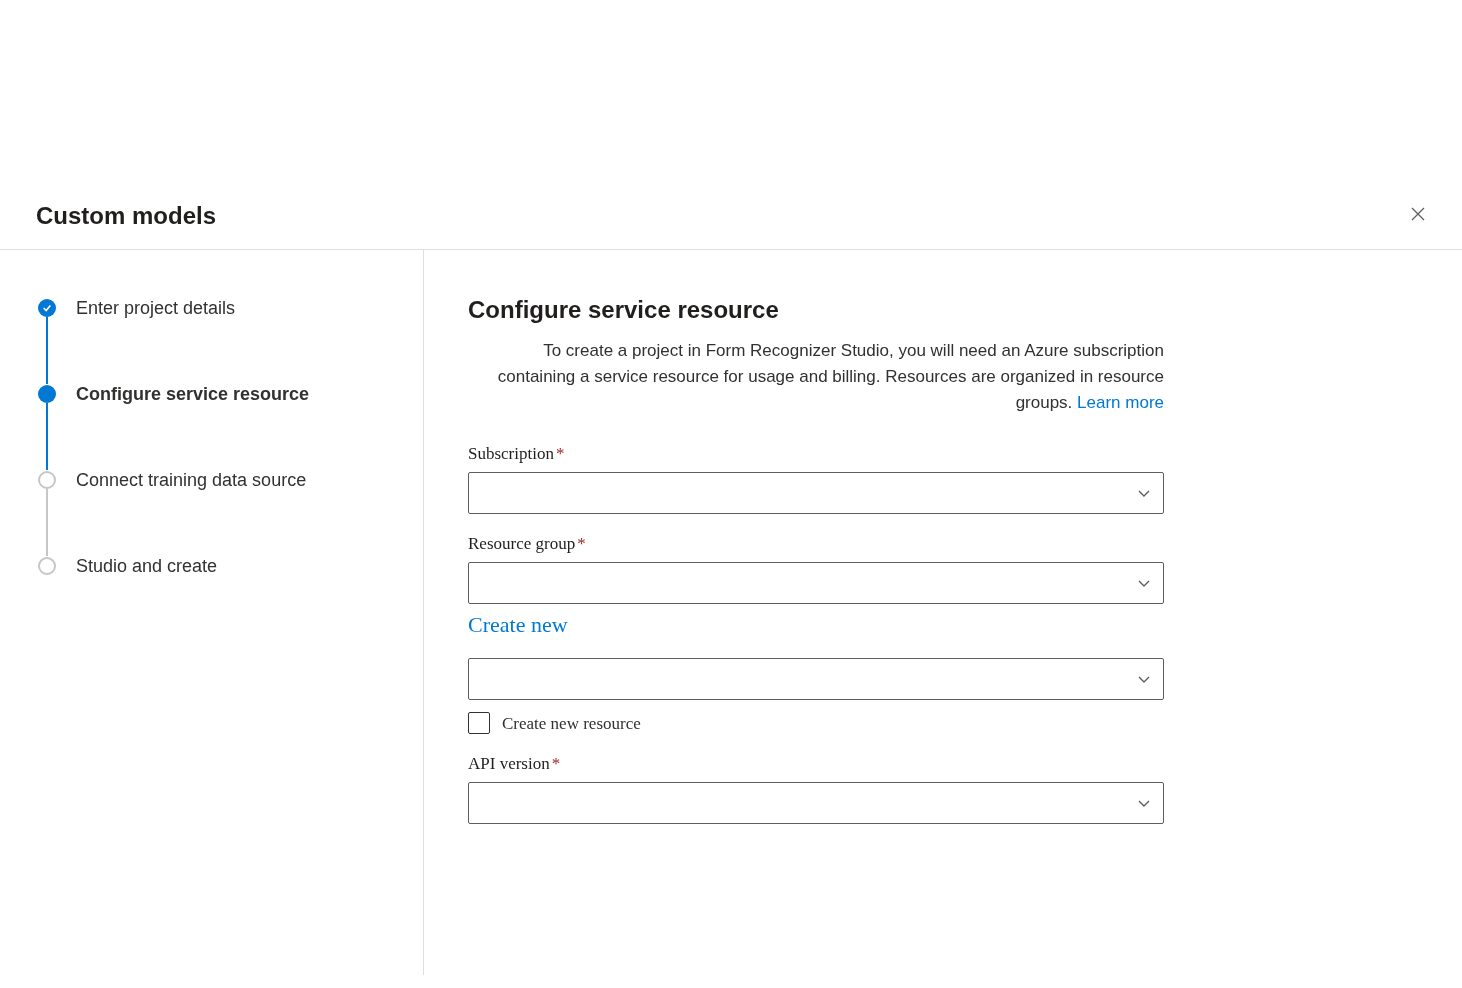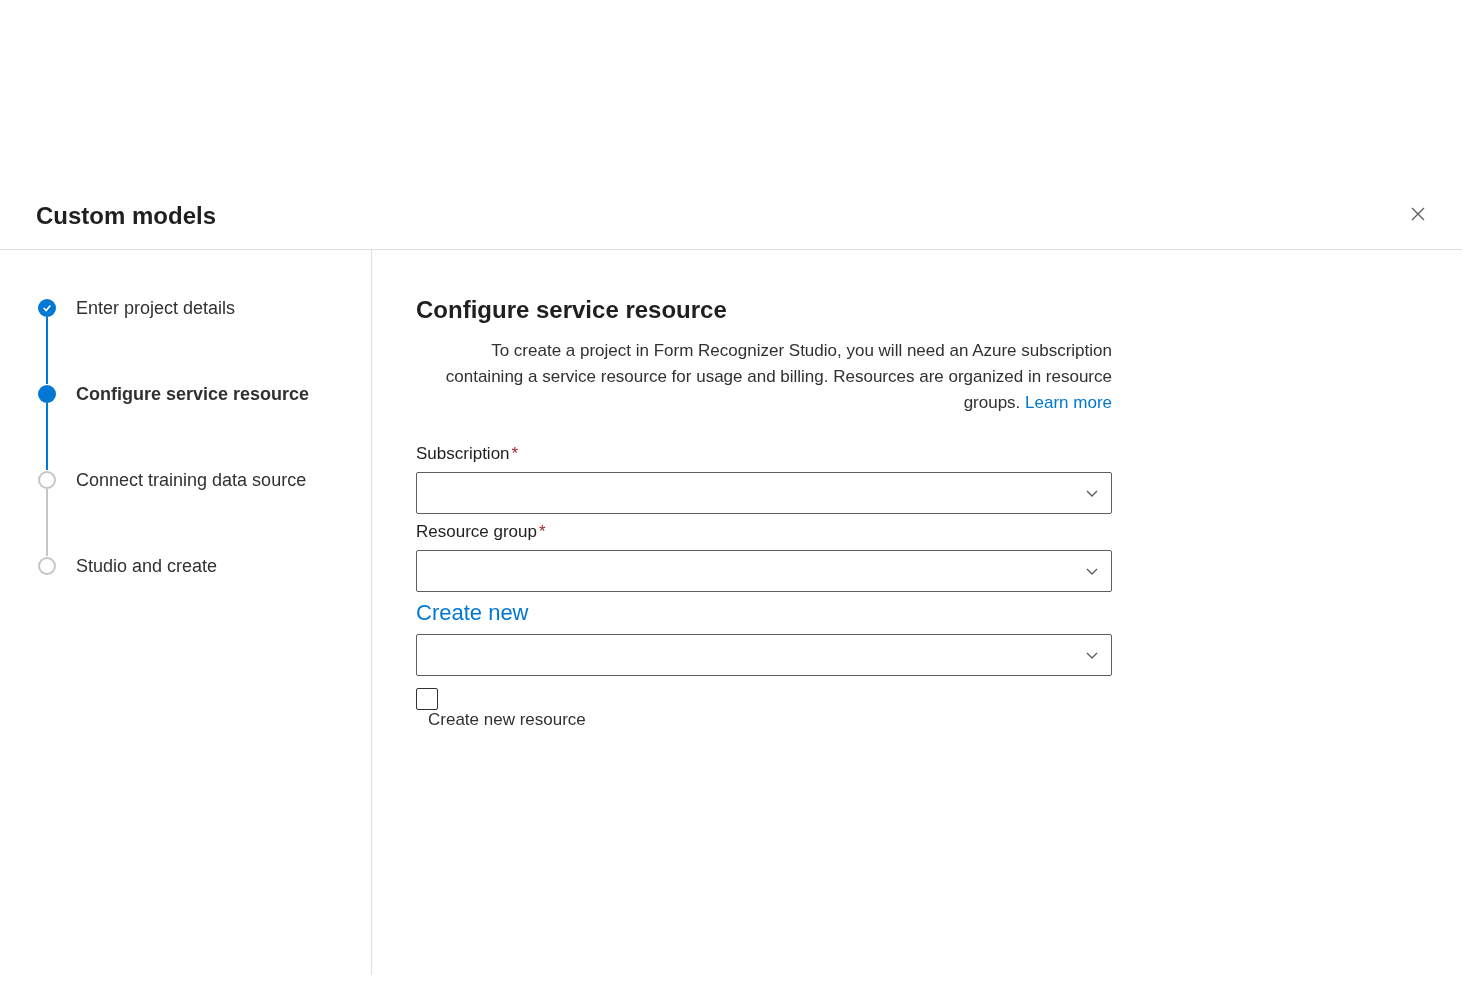--- a/index.html
+++ b/index.html
@@ -34,21 +34,21 @@
       padding: 6px;
       font-size: 18px;
       color: #605e5c;
       line-height: 1;
     }
     .content {
       display: flex;
       min-height: calc(100% - 263px);
     }
     .sidebar {
-      width: 372px;
+      width: 424px;
       padding: 46px 0 0 38px;
       border-right: 1px solid #e1dfdd;
     }
     .step-list {
       list-style: none;
     }
     .step-item {
       display: flex;
       align-items: flex-start;
       position: relative;
@@ -122,21 +122,22 @@
       color: #323130;
       margin-bottom: 28px;
       text-align: right;
     }
     .link {
       color: #0078d4;
       text-decoration: none;
       cursor: pointer;
     }
     .field-group {
-      margin-bottom: 8px;
+      margin-bottom: 20px;
+      font-family: Liberation Serif, serif;
     }
     .field-label {
       font-size: 17px;
       font-weight: 400;
       color: #201f1e;
       margin-bottom: 8px;
       display: block;
     }
     .required-star {
       color: #a4262c;
@@ -165,23 +166,22 @@
     }
     .below-link {
       font-size: 22px;
       color: #0078d4;
       margin-top: 8px;
       display: inline-block;
       cursor: pointer;
     }
     .checkbox-row {
       display: flex;
-      align-items: flex-start;
+      align-items: flex-end;
       margin-top: 12px;
-      flex-direction: column;
     }
     .checkbox {
       width: 22px;
       height: 22px;
       border: 1px solid #323130;
       border-radius: 2px;
       background: #fff;
       cursor: pointer;
       flex-shrink: 0;
     }
@@ -277,14 +277,26 @@
               <path d="M2 5 L7 10 L12 5"></path>
             </svg>
         </span>
       </div>
       <div class="checkbox-row">
         <div class="checkbox"></div>
         <span class="checkbox-label">Create new resource</span>
       </div>
     </div>
 
+    <div class="field-group">
+      <label class="field-label">
+        <span>API version</span><span class="required-star">*</span>
+      </label>
+      <div class="select-box">
+        <span class="chevron-down">
+          <svg viewBox="0 0 14 14">
+              <path d="M2 5 L7 10 L12 5"></path>
+            </svg>
+        </span>
+      </div>
+    </div>
   </main>
 </div>
 
 </body></html>

